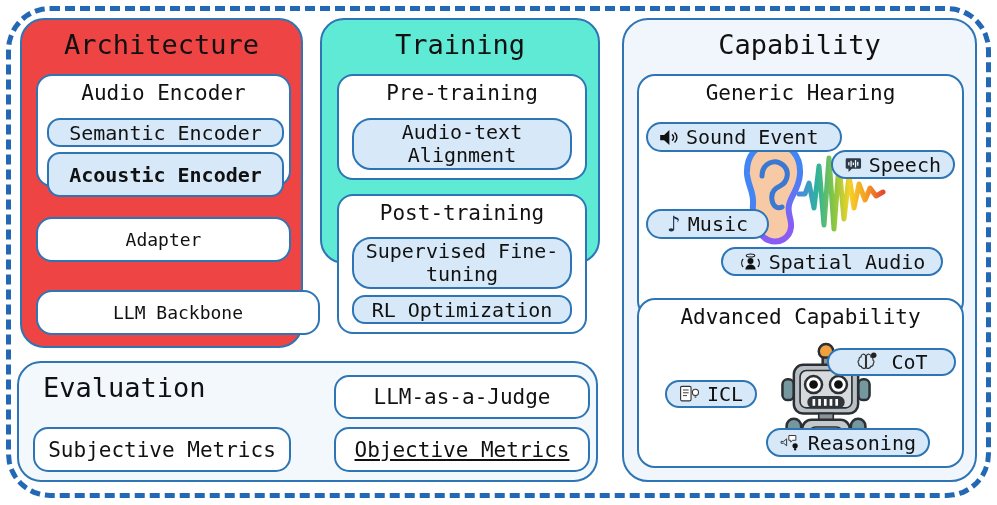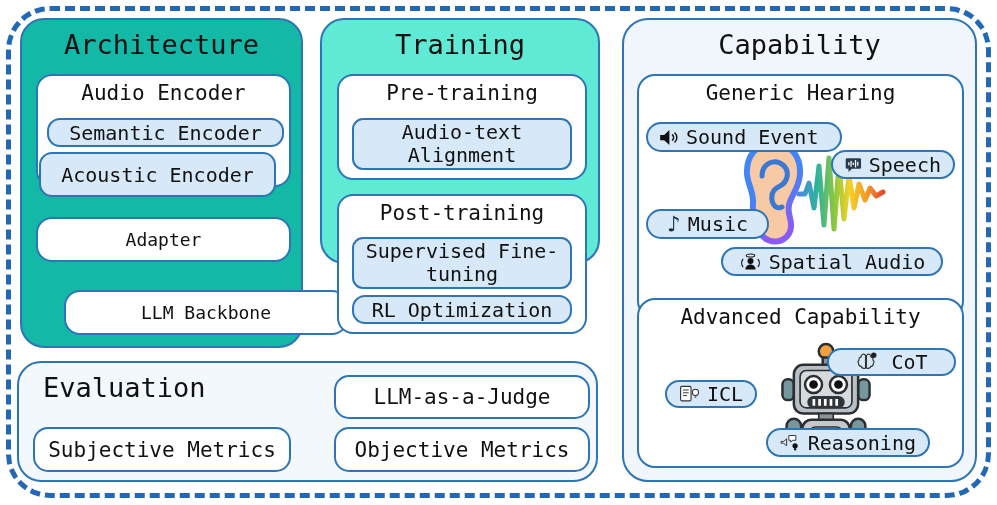--- a/index.html
+++ b/index.html
@@ -20,51 +20,51 @@
   .pill {
     position:absolute; box-sizing:border-box;
     background:#d7e9f9; border:2px solid #2e75b6; border-radius:15px;
     display:flex; align-items:center; justify-content:center;
     font-size:20px; white-space:nowrap; gap:7px; padding:0 12px;
   }
   .rect-pill { border-radius:13px; }
   .white-pill { background:#fff; border-radius:15px; font-size:21px; }
   .two-line {
     position:absolute; box-sizing:border-box; background:#d7e9f9;
-    border:2px solid #2e75b6; border-radius:11px;
+    border:2px solid #2e75b6; border-radius:19px;
     display:flex; align-items:center; justify-content:center; text-align:center;
     font-size:20px; line-height:1.15;
   }
   .center-line { display:flex; align-items:center; justify-content:center; font-size:18px; }
   svg { display:block; }
 </style>
 </head>
 <body>
 
 <div class="canvas">
   <div class="outer-dash"></div>
 
-  <section class="box big" style="left:20px; top:18px; width:283px; height:330px; background:#14b8a6; border-radius:24px;">
+  <section class="box big" style="left:20px; top:18px; width:283px; height:330px; background:#ef4444; border-radius:24px;">
     <div class="title-lg">Architecture</div>
 
     <div class="white-box" style="left:14px; top:54px; width:255px; height:113px;">
       <div class="title-md">Audio Encoder</div>
       <div class="pill rect-pill" style="left:9px; top:42px; width:237px; height:29px;">
         <span>Semantic Encoder</span>
       </div>
-      <div class="pill rect-pill" style="left:1px; top:76px; width:237px; height:45px;">
+      <div class="pill rect-pill" style="left:9px; top:76px; width:237px; height:45px;font-weight:bold;">
         <span>Acoustic Encoder</span>
       </div>
     </div>
 
     <div class="white-box center-line" style="left:14px; top:197px; width:255px; height:45px;">
       <span>Adapter</span>
     </div>
 
-    <div class="white-box center-line" style="left:14px; top:270px; width:284px; height:45px;margin-left:28px;">
+    <div class="white-box center-line" style="left:14px; top:270px; width:284px; height:45px;">
       <span>LLM Backbone</span>
     </div>
   </section>
 
   <section class="box big" style="left:320px; top:18px; width:280px; height:246px; background:#5eead4; border-radius:24px;">
     <div class="title-lg">Training</div>
 
     <div class="white-box" style="left:15px; top:54px; width:250px; height:106px;">
       <div class="title-md">Pre-training</div>
       <div class="two-line" style="left:13px; top:42px; width:220px; height:52px;">
@@ -84,21 +84,21 @@
   </section>
 
   <section class="box" style="left:17px; top:361px; width:581px; height:121px; background:#f3f8fd; border-radius:24px;">
     <div style="position:absolute; left:24px; top:9px; font-size:27px;">Evaluation</div>
     <div class="pill white-pill" style="left:315px; top:12px; width:256px; height:44px;">
       <span>LLM-as-a-Judge</span>
     </div>
     <div class="pill white-pill" style="left:14px; top:64px; width:258px; height:45px;">
       <span>Subjective Metrics</span>
     </div>
-    <div class="pill white-pill" style="left:315px; top:64px; width:256px; height:45px;">
+    <div class="pill white-pill" style="left:315px; top:64px; width:256px; height:45px;text-decoration:underline;">
       <span>Objective Metrics</span>
     </div>
   </section>
 
   <section class="box big" style="left:622px; top:18px; width:355px; height:464px; background:#f0f6fc;">
     <div class="title-lg">Capability</div>
 
     <div class="white-box" style="left:13px; top:54px; width:327px; height:245px; border-radius:18px;">
       <div class="title-md">Generic Hearing</div>
 

